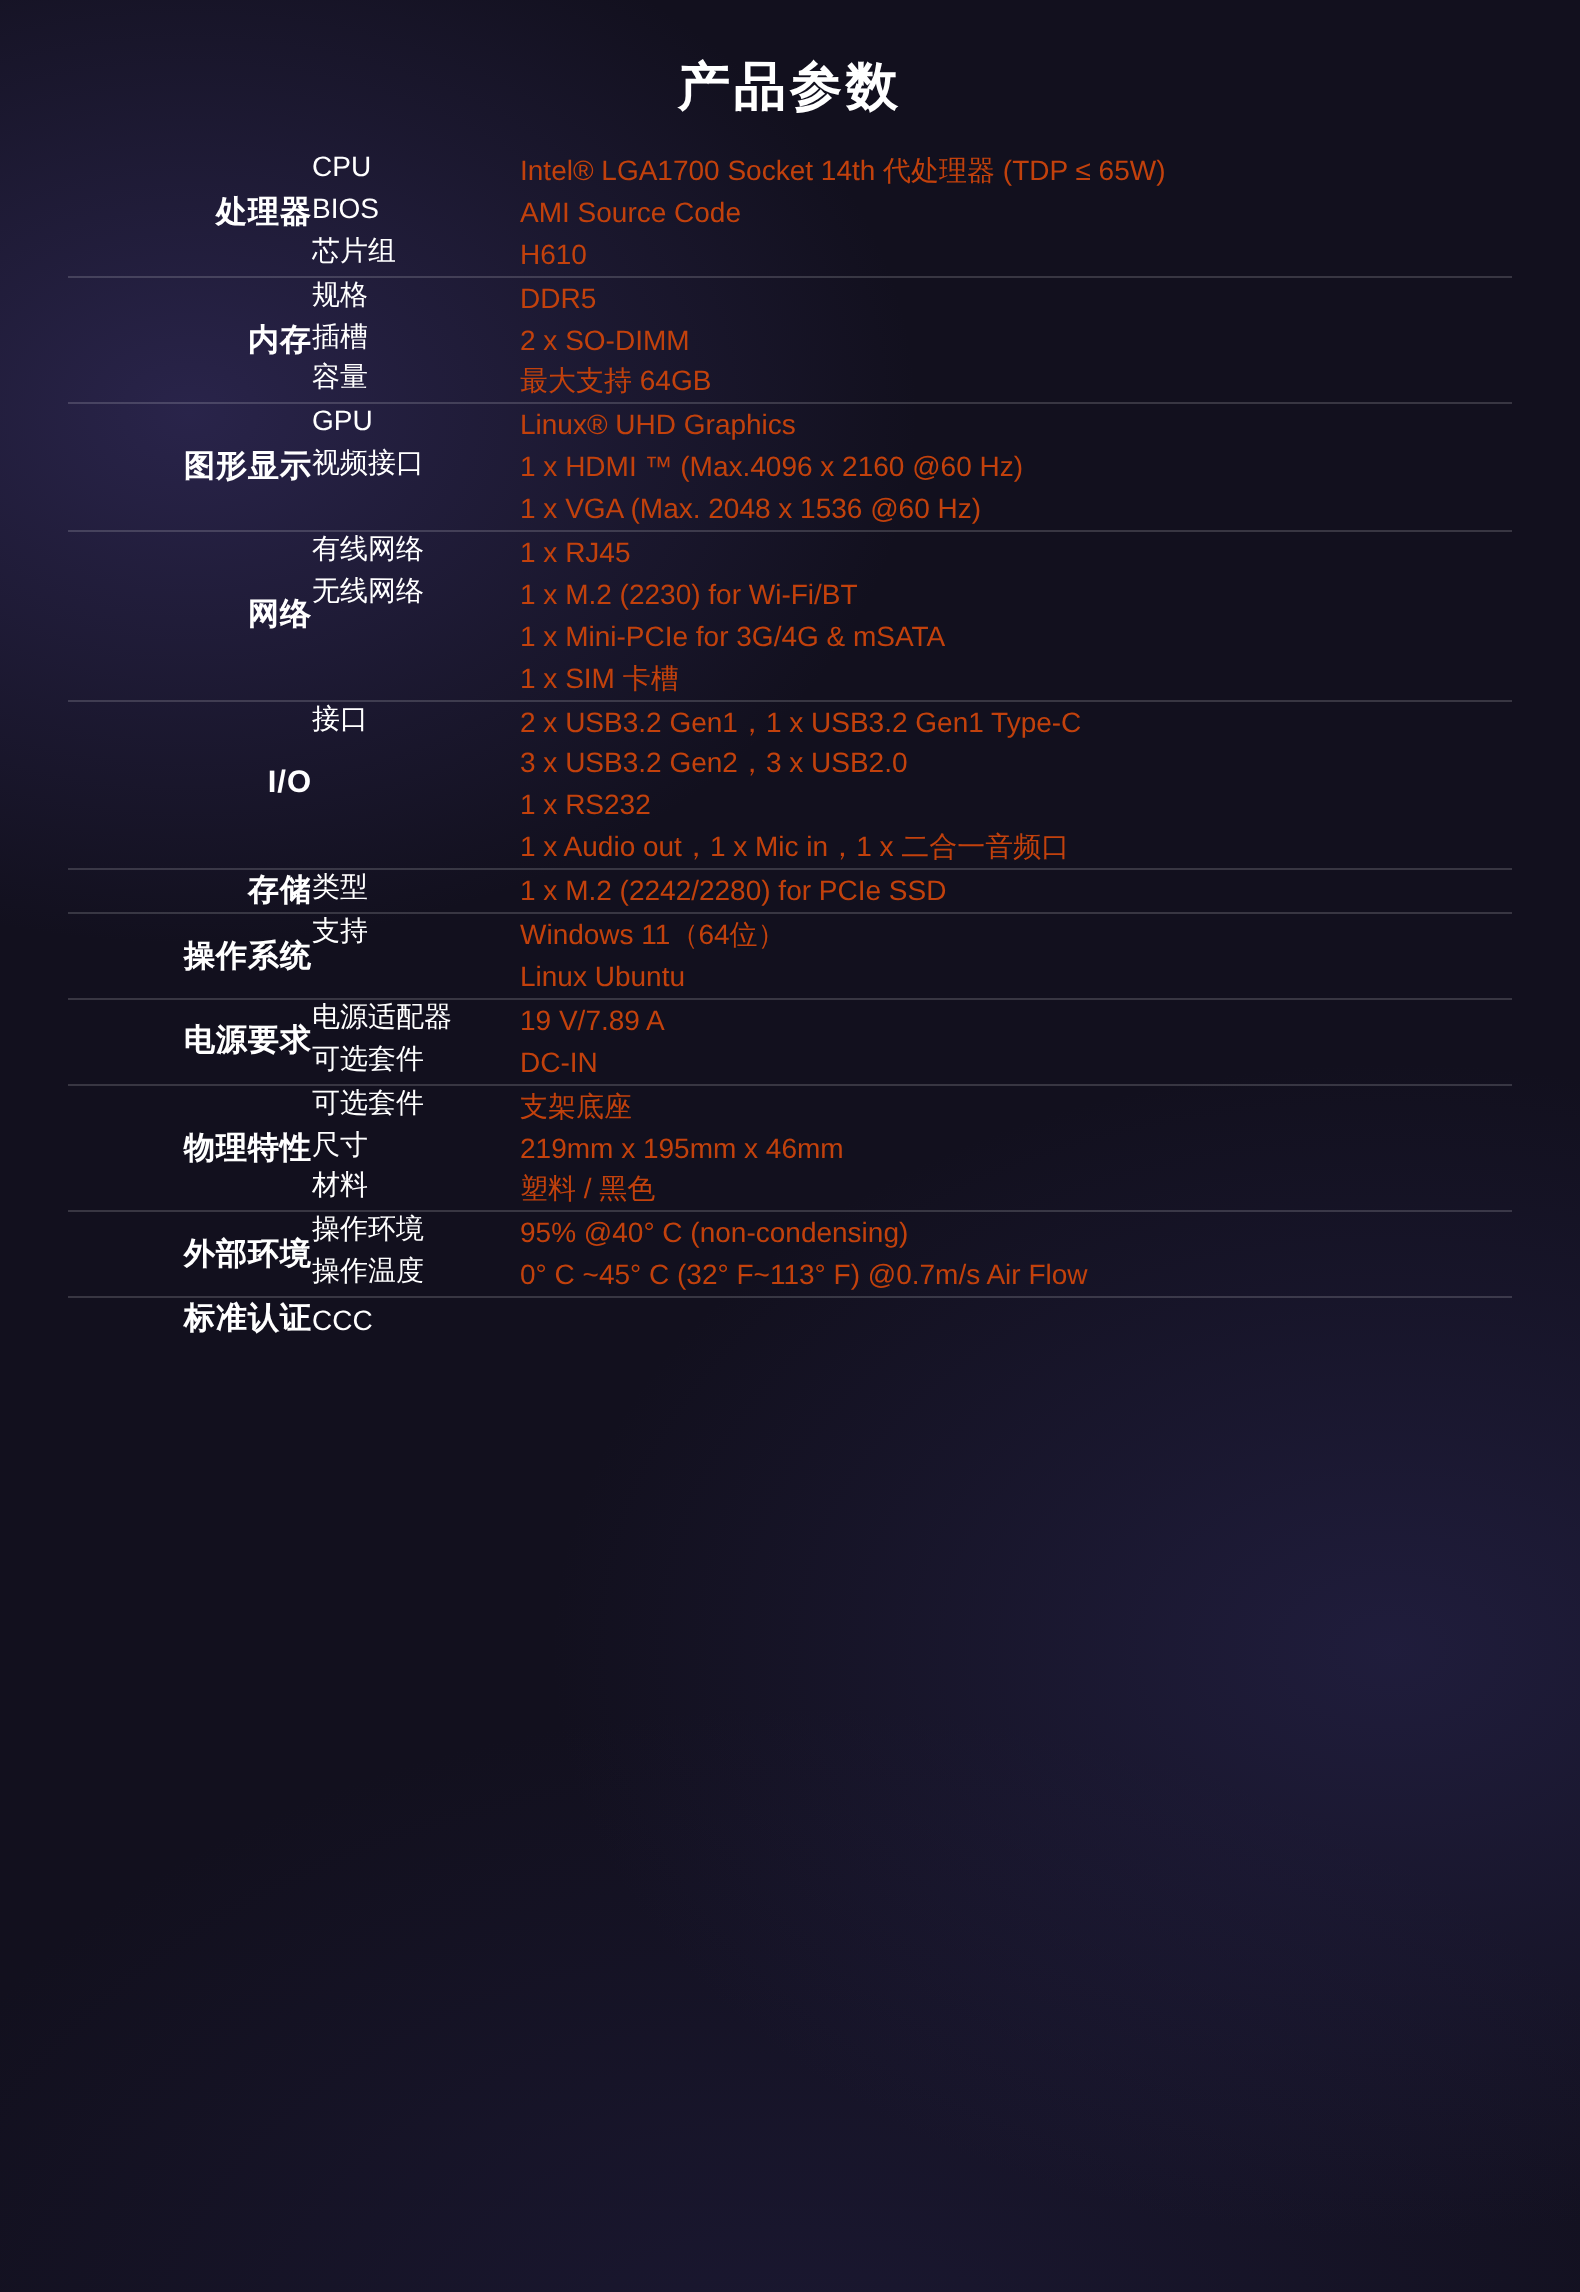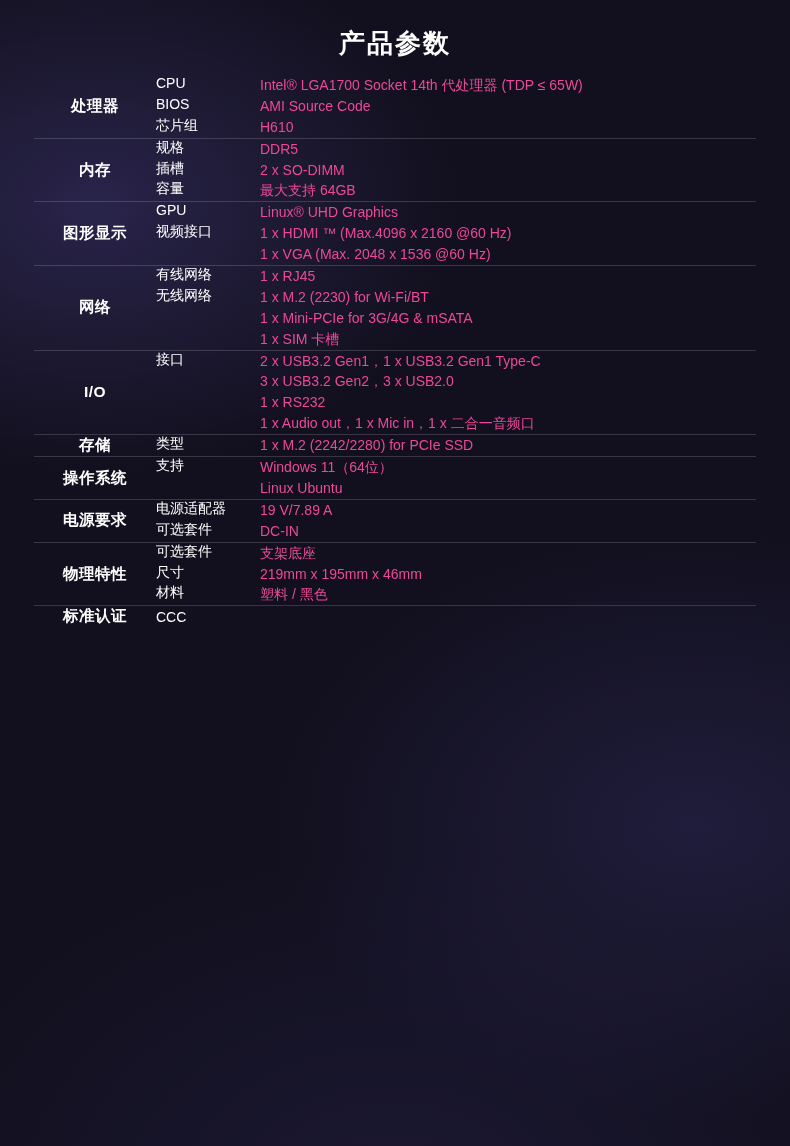--- a/index.html
+++ b/index.html
@@ -48,21 +48,21 @@
   table.spec tr.group-row:last-child > td {
     border-bottom: none;
   }
   td.cat {
     width: 122px;
     font-size: 15.5px;
     font-weight: bold;
     color: #ffffff;
     padding-left: 4px;
     vertical-align: middle;
-    text-align: center;
+    text-align: right;
     letter-spacing: 0.5px;
   }
   td.rows {
     padding: 0;
     vertical-align: middle;
     margin-left: 28px;
   }
   table.inner {
     width: 100%;
     border-collapse: collapse;
@@ -74,21 +74,21 @@
   }
   td.lbl {
     width: 104px;
     font-size: 14px;
     color: #ffffff;
     padding: 5px 0 5px 0;
     white-space: nowrap;
   }
   td.val {
     font-size: 14px;
-    color: #ec4899;
+    color: #c2410c;
     padding: 5px 0 5px 0;
     line-height: 1.35;
   }
   .val-line {
     display: block;
     padding: 1px 0;
   }
   .pad-top-8 { padding-top: 8px; }
   .pad-bot-8 { padding-bottom: 8px; }
 </style>
@@ -289,20 +289,41 @@
                   <td class="lbl pad-bot-8">材料</td>
                   <td class="val pad-bot-8">
                     <span class="val-line">塑料 / 黑色</span>
                   </td>
                 </tr>
               </tbody>
             </table>
           </td>
         </tr>
         <tr class="group-row">
+          <td class="cat">外部环境</td>
+          <td class="rows">
+            <table class="inner">
+              <tbody>
+                <tr>
+                  <td class="lbl pad-top-8">操作环境</td>
+                  <td class="val pad-top-8">
+                    <span class="val-line">95% @40° C (non-condensing)</span>
+                  </td>
+                </tr>
+                <tr>
+                  <td class="lbl pad-bot-8">操作温度</td>
+                  <td class="val pad-bot-8">
+                    <span class="val-line">0° C ~45° C (32° F~113° F) @0.7m/s Air Flow</span>
+                  </td>
+                </tr>
+              </tbody>
+            </table>
+          </td>
+        </tr>
+        <tr class="group-row">
           <td class="cat">标准认证</td>
           <td class="rows">
             <table class="inner">
               <tbody>
                 <tr>
                   <td class="lbl pad-top-8 pad-bot-8">CCC</td>
                   <td class="val pad-top-8 pad-bot-8">
                     <span class="val-line"></span>
                   </td>
                 </tr>

